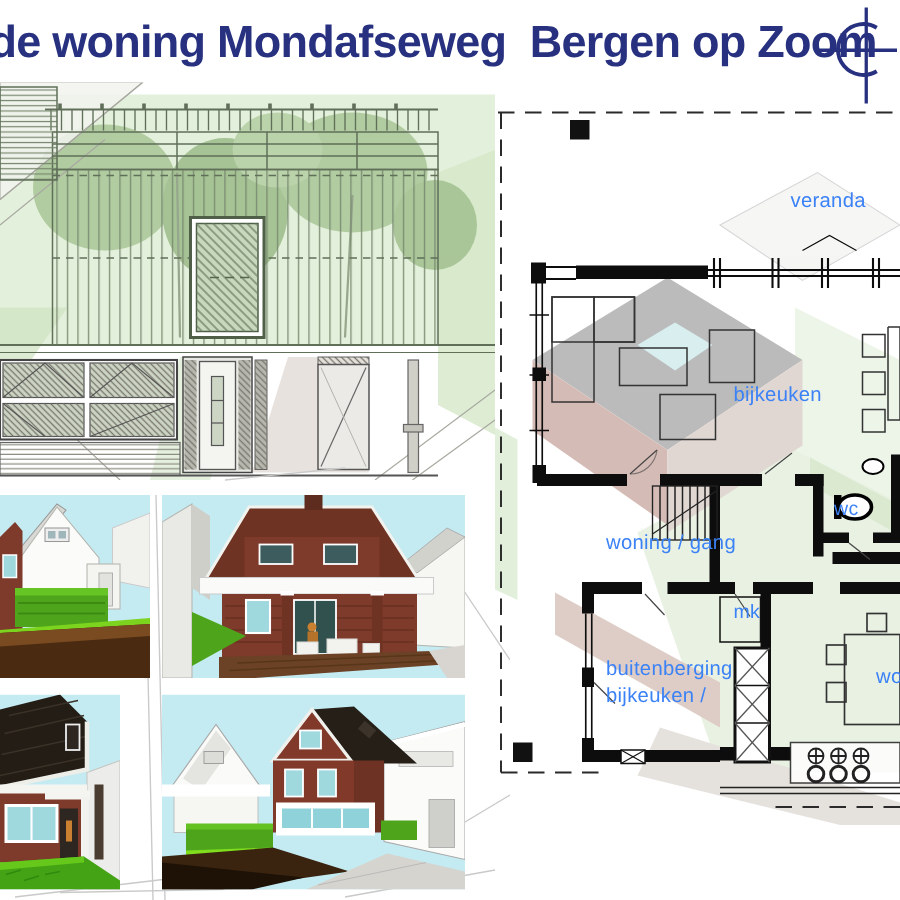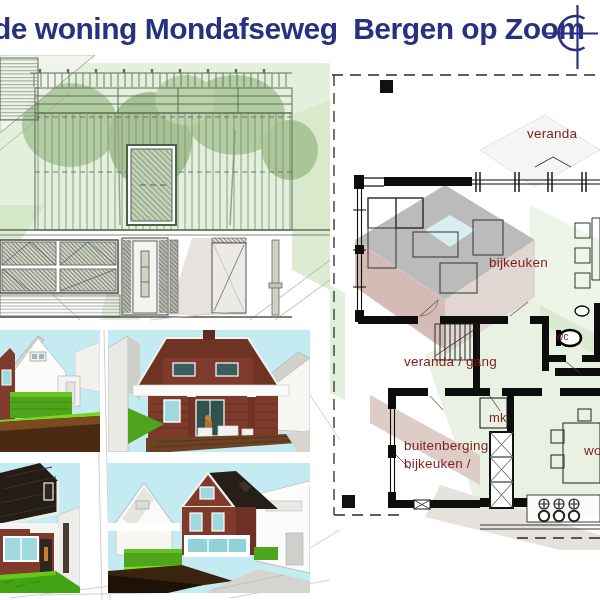--- a/index.html
+++ b/index.html
@@ -1,22 +1,22 @@
 <!DOCTYPE html>
 <html><head>
 <meta charset="utf-8">
 <style>
   html,body{margin:0;padding:0;background:#fff;}
   #sheet{position:relative;width:600px;height:600px;background:#fff;overflow:hidden;
          font-family:"Liberation Sans",sans-serif;}
   .abs{position:absolute;}
   #title{left:-7px;top:12px;font-size:30px;font-weight:bold;color:#273180;
          white-space:pre;letter-spacing:-0.5px;}
-  .plan-label{color:#7f1d1d;font-size:13.5px;letter-spacing:0.2px;}
-  .plan-label.small{font-size:13px;margin-top:10px;}
+  .plan-label{color:#3b82f6;font-size:13.5px;letter-spacing:0.2px;}
+  .plan-label.small{font-size:13px;}
   svg{display:block;}
 </style>
 </head>
 <body>
 
 <div id="sheet">
 
   <svg class="abs" style="left:0;top:55px" width="330" height="265" viewBox="0 0 330 265">
     <defs>
       <pattern id="evl" width="7" height="10" patternUnits="userSpaceOnUse">
@@ -451,22 +451,22 @@
       <g stroke-width="2">
         <circle cx="214" cy="461" r="5.2"></circle>
           <circle cx="229" cy="461" r="5.2"></circle>
           <circle cx="244" cy="461" r="5.2"></circle>
       </g>
     </g>
   </svg>
 
   <div class="abs plan-label" style="left:527px;top:126px">veranda</div>
   <div class="abs plan-label" style="left:489px;top:255px">bijkeuken</div>
-  <div class="abs plan-label" style="left:404px;top:354px">veranda / gang</div>
-  <div class="abs plan-label" style="left:556px;top:331px;font-size:10px">wc</div>
+  <div class="abs plan-label" style="left:404px;top:354px">woning / gang</div>
+  <div class="abs plan-label" style="left:556px;top:331px;font-size:13px">wc</div>
   <div class="abs plan-label small" style="left:489px;top:400px">mk</div>
   <div class="abs plan-label" style="left:404px;top:456px">bijkeuken /</div>
   <div class="abs plan-label" style="left:404px;top:438px">buitenberging</div>
   <div class="abs plan-label" style="left:584px;top:443px">wo</div>
 
   <div id="title" class="abs">de woning Mondafseweg  Bergen op Zoom</div>
   <svg class="abs" style="left:546px;top:2px" width="56" height="70" viewBox="0 0 56 70">
     <g stroke="#273180" fill="none">
       <path d="M38.5,16.5 A17,17 0 1 0 38.5,45.5" stroke-width="2.6"></path>
       <line x1="31.5" y1="3" x2="31.5" y2="67" stroke-width="2.2"></line>

